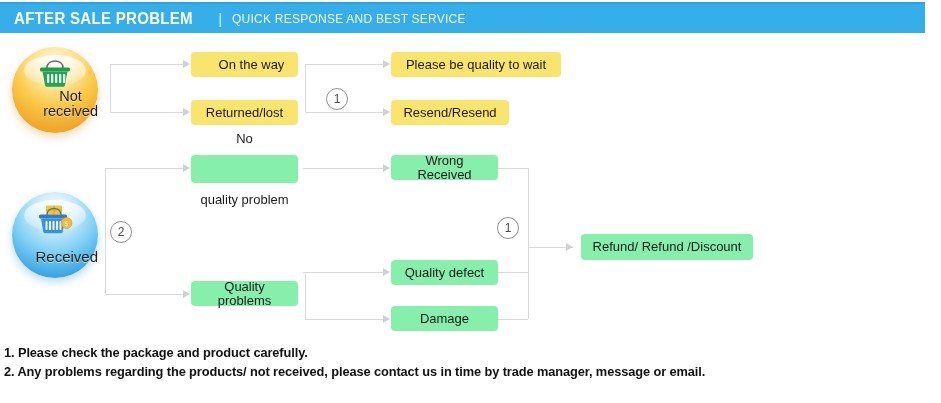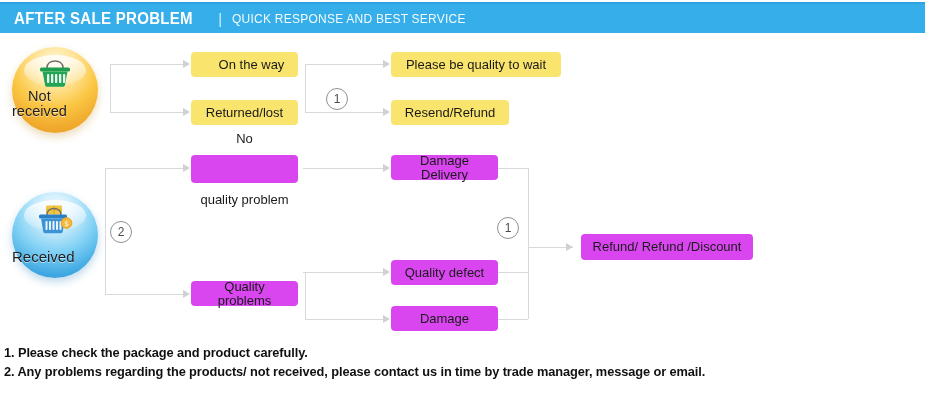--- a/index.html
+++ b/index.html
@@ -57,21 +57,21 @@
   }
 
   
   .status-orb {
     position: absolute;
     width: 86px;
     height: 86px;
     border-radius: 50%;
     display: flex;
     flex-direction: column;
-    align-items: flex-start;
+    align-items: flex-end;
     justify-content: flex-end;
     box-sizing: border-box;
     padding-bottom: 14px;
   }
   .orb-not {
     left: 12px;
     top: 47px;
     background:
       radial-gradient(circle at 50% 22%, #fff9e6 0%, #ffe9a8 22%, #fbc846 52%, #f0a92c 78%, #e89c22 100%);
     box-shadow: 0 4px 9px rgba(190,140,30,0.30);
@@ -123,21 +123,21 @@
     align-items: center;
     justify-content: center;
     text-align: center;
     font-size: 13px;
     color: #1a1a1a;
     line-height: 14px;
     font-family: "Liberation Sans", sans-serif;
     padding: 0 6px;
   }
   .node.yellow { background: #f9e56e; }
-  .node.blue   { background: #d946ef; gap: 48px; }
+  .node.blue   { background: #86efac; gap: 48px; }
 
   
   .line-h, .line-v {
     position: absolute;
     background: #d7d9da;
   }
   .line-h { height: 1px; }
   .line-v { width: 1px; }
   .arrow {
     position: absolute;
@@ -212,21 +212,21 @@
     </div>
     <div class="orb-label">
       <div>Not</div>
       <div>received</div>
     </div>
   </div>
 
   <div class="node yellow" style="left:191px; top:52px; width:107px; height:25px;padding-left:20px;">On the way</div>
   <div class="node yellow" style="left:191px; top:100px; width:107px; height:25px;">Returned/lost</div>
   <div class="node yellow" style="left:391px; top:52px; width:170px; height:25px;">Please be quality to wait</div>
-  <div class="node yellow" style="left:391px; top:100px; width:118px; height:25px;">Resend/Refund</div>
+  <div class="node yellow" style="left:391px; top:100px; width:118px; height:25px;">Resend/Resend</div>
 
   <div class="line-h" style="left:110px; top:64px; width:30px;"></div>
   <div class="line-v" style="left:110px; top:64px; height:49px;"></div>
   <div class="line-h" style="left:110px; top:64px; width:73px;"></div>
   <div class="line-h" style="left:110px; top:112px; width:73px;"></div>
   <div class="arrow" style="left:183px; top:60px;"></div>
   <div class="arrow" style="left:183px; top:108px;"></div>
 
   <div class="line-h" style="left:305px; top:64px; width:78px;"></div>
   <div class="line-v" style="left:305px; top:64px; height:49px;"></div>
@@ -263,21 +263,21 @@
       <div>Received</div>
     </div>
   </div>
 
   <div class="node blue" style="left:191px; top:155px; width:107px; height:28px; flex-direction:column; line-height:13px;">
     <div>No</div>
     <div>quality problem</div>
   </div>
   <div class="node blue" style="left:191px; top:281px; width:107px; height:25px;">Quality problems</div>
 
-  <div class="node blue" style="left:391px; top:155px; width:107px; height:25px;">Damage Delivery</div>
+  <div class="node blue" style="left:391px; top:155px; width:107px; height:25px;">Wrong Received</div>
   <div class="node blue" style="left:391px; top:306px; width:107px; height:25px;">Damage</div>
   <div class="node blue" style="left:391px; top:260px; width:107px; height:25px;">Quality defect</div>
 
   <div class="node blue" style="left:581px; top:234px; width:172px; height:26px;">Refund/ Refund /Discount</div>
 
   <div class="line-v" style="left:105px; top:168px; height:126px;"></div>
   <div class="line-h" style="left:105px; top:168px; width:78px;"></div>
   <div class="line-h" style="left:105px; top:294px; width:78px;"></div>
   <div class="arrow" style="left:183px; top:164px;"></div>
   <div class="arrow" style="left:183px; top:290px;"></div>

